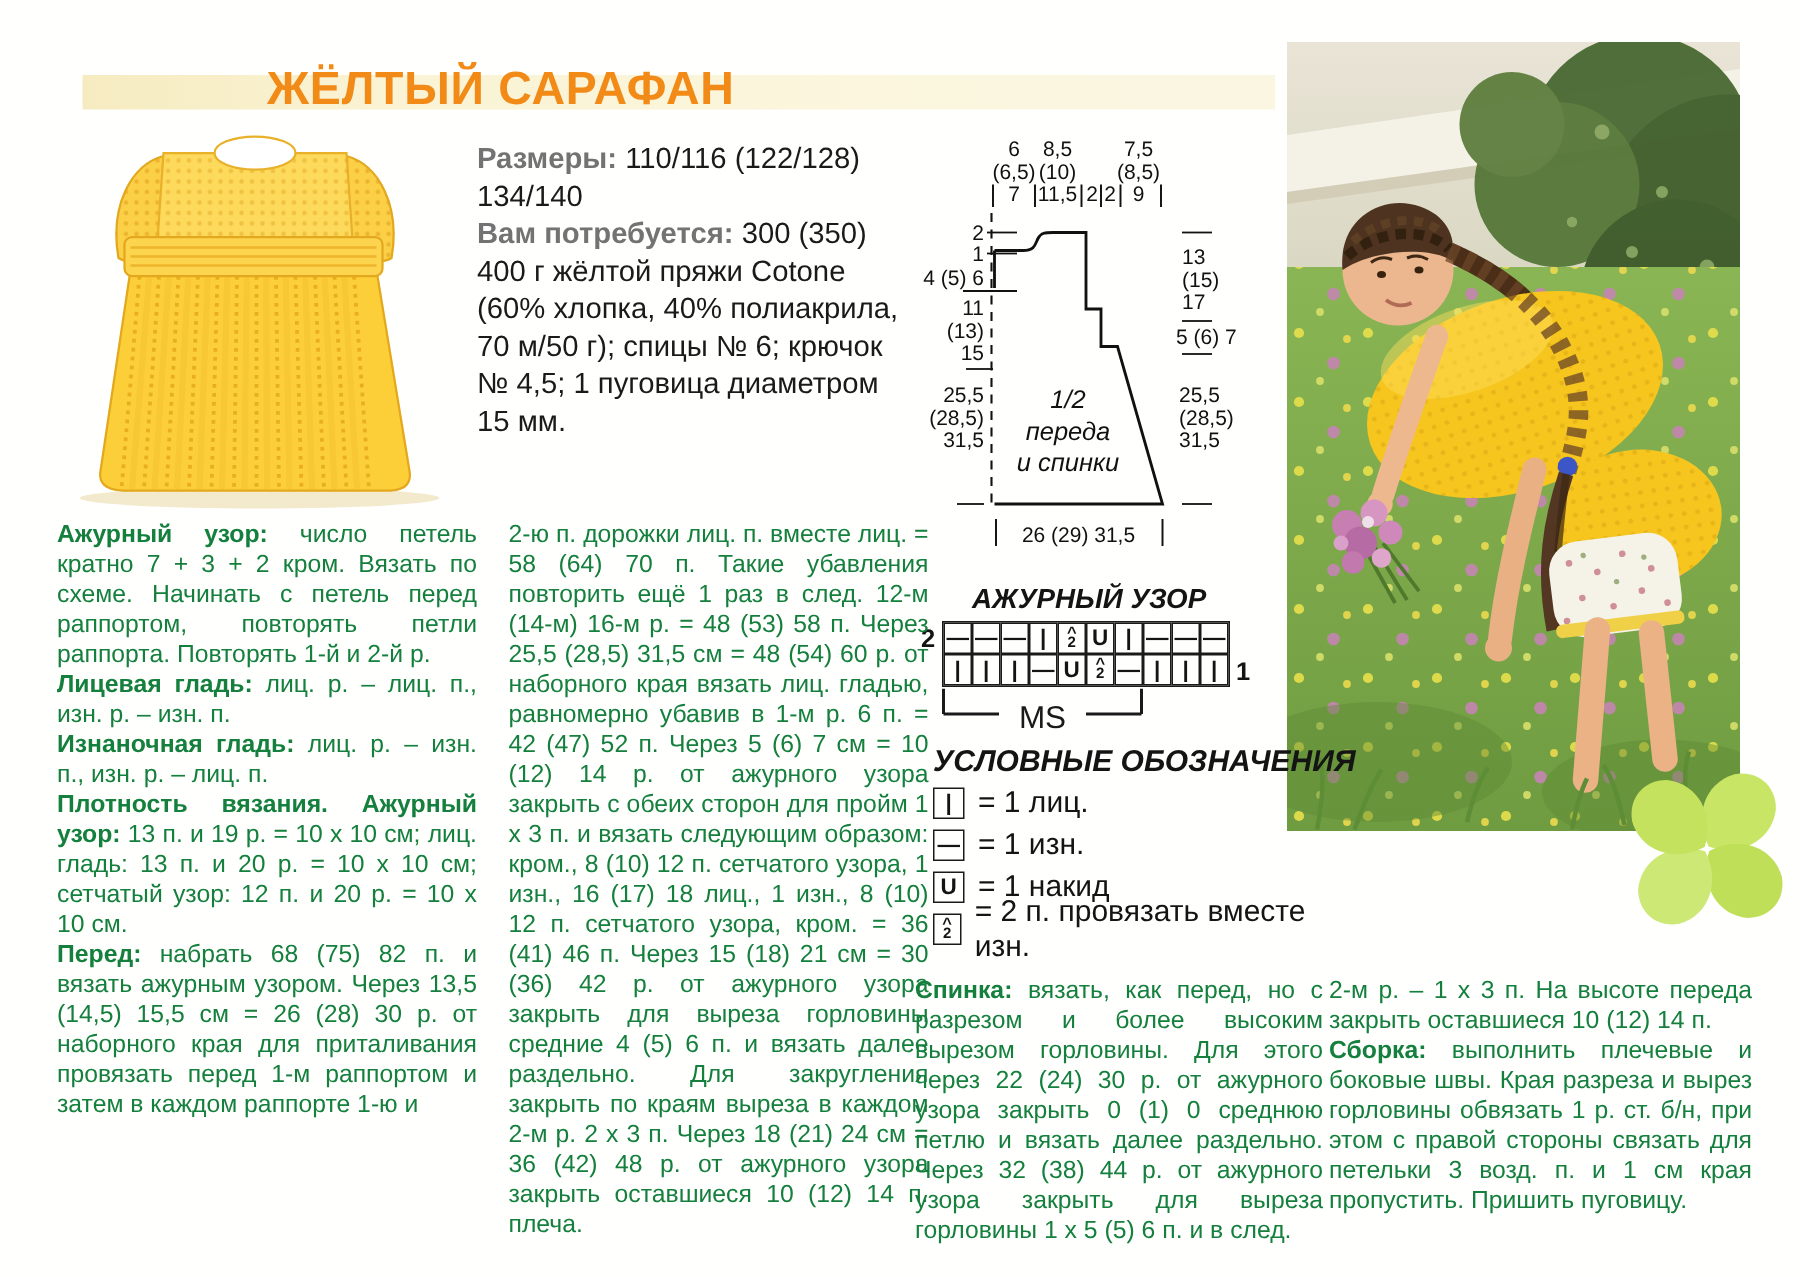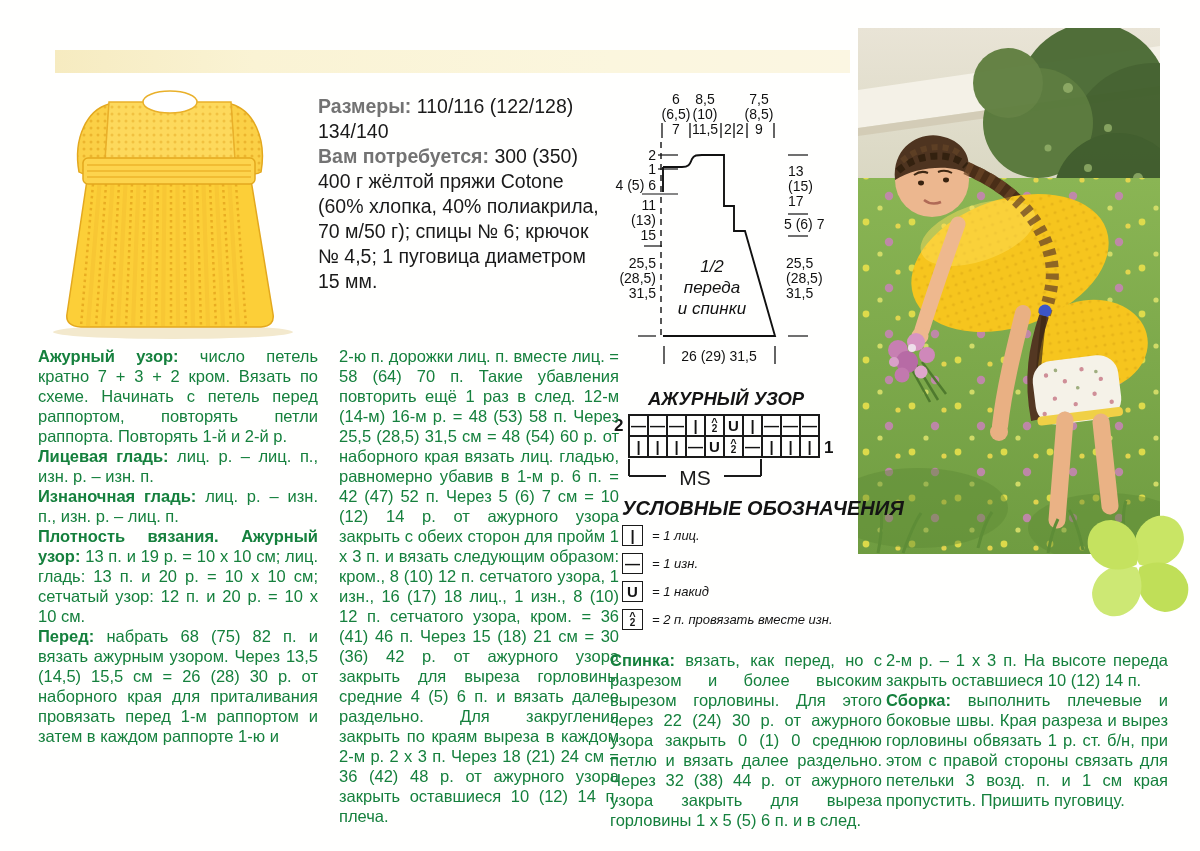--- a/index.html
+++ b/index.html
@@ -37,30 +37,31 @@
   .row-label{font-size:17px;font-weight:600;}
   .lbl2{left:614px;top:416px;}
   .lbl1{left:824px;top:438px;}
 
   
   .legend-title{left:622px;top:497px;font-size:20px;font-weight:bold;font-style:italic;}
   .legend{left:622px;top:524px;width:260px;}
   .legend-item{display:flex;align-items:center;margin-bottom:5px;height:23px;}
   .symbox{width:21px;height:21px;border:1.6px solid #1a1a1a;display:flex;align-items:center;
         justify-content:center;font-size:15px;font-weight:600;box-sizing:border-box;}
-  .legend-item .txt{margin-left:9px;font-size:13px;font-style:italic;}
+  .legend-item .txt{margin-left:9px;font-size:20px;}
 
   svg text{font-family:"Liberation Sans", sans-serif;}
 </style>
 </head>
 <body>
 
 <div id="page">
 
   <div class="abs title-band"></div>
+  <div class="abs page-title">ЖЁЛТЫЙ САРАФАН</div>
 
   <div class="abs" style="left:25px;top:76px;">
     <svg width="292" height="268" viewBox="0 0 292 268">
       <defs>
         <clipPath id="skirtClip">
             <path d="M62,104 L42,238 Q40,250 56,251 L236,251 Q250,250 248,238 L226,104 Z"></path>
           </clipPath>
         <pattern id="yokeDots" width="7" height="7" patternUnits="userSpaceOnUse">
           <circle cx="3" cy="3" r="1.5" fill="#e2a31d"></circle>
         </pattern>

